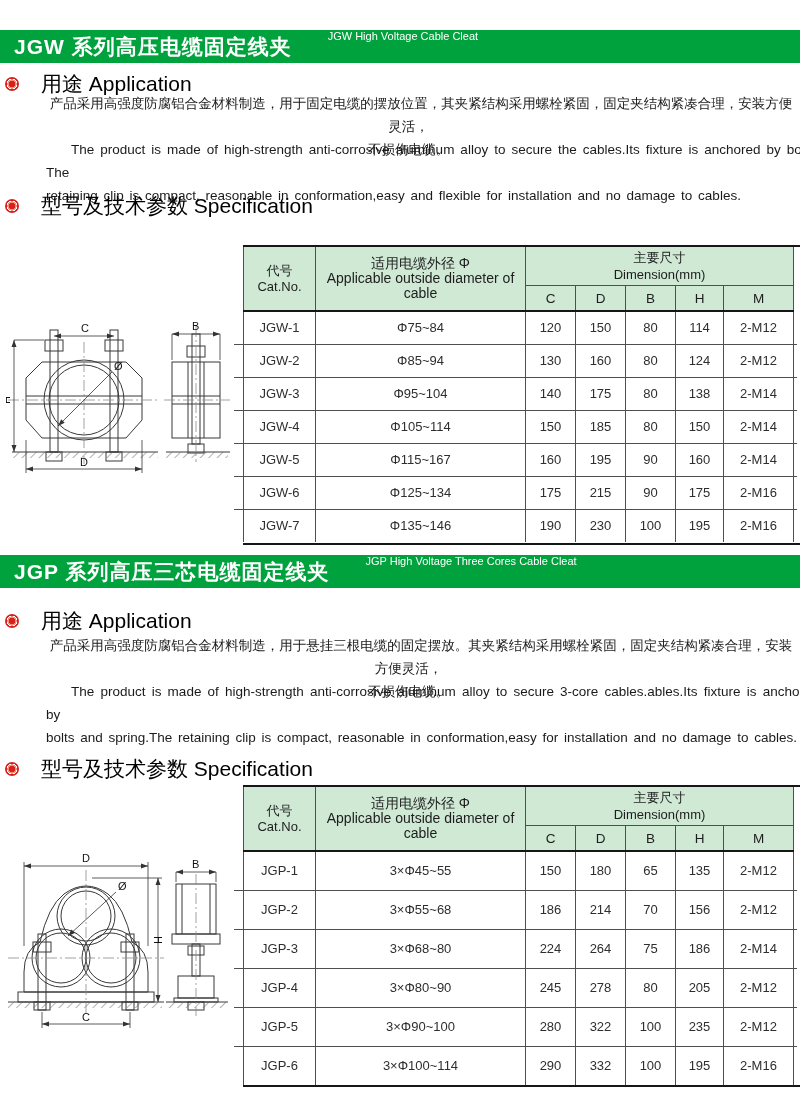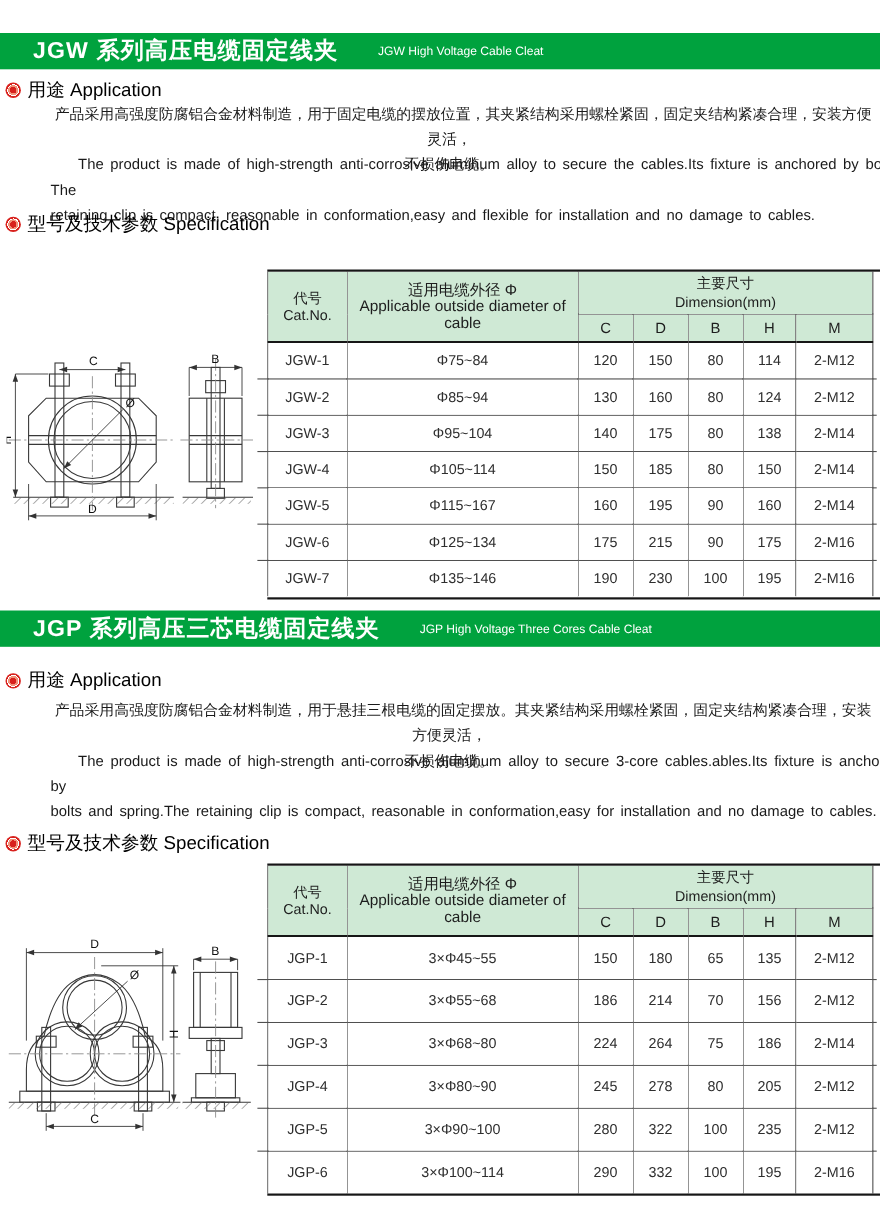--- a/index.html
+++ b/index.html
@@ -1,27 +1,27 @@
 <!DOCTYPE html>
 <html><head>
 <meta charset="utf-8">
 <style>
   html,body{margin:0;padding:0;background:#fff;}
   .page{position:relative;width:800px;height:1106px;background:#ffffff;overflow:hidden;
         font-family:"Liberation Sans",sans-serif;color:#151515;}
 
   
   .bar{position:absolute;left:0;width:800px;height:33px;background:#00a23e;color:#fff;
-       display:flex;align-items:center;padding-left:30px;box-sizing:border-box;}
+       display:flex;align-items:flex-start;padding-left:14px;box-sizing:border-box;}
   .bar .zh{font-size:21px;font-weight:bold;letter-spacing:1px;line-height:33px;}
   .bar .en{font-size:11px;margin-left:36px;}
 
   
-  .sec-head{position:absolute;left:5px;display:flex;align-items:center;gap:6px;
-            font-size:17px;color:#000;}
+  .sec-head{position:absolute;left:5px;display:flex;align-items:center;gap:22px;
+            font-size:21px;color:#000;}
   .bullet{width:14px;height:14px;border-radius:50%;flex:0 0 auto;
           background:radial-gradient(circle,#d8211d 0 3px,#f0927a 3px 4.6px,#ffffff 4.6px 5.4px,#d8211d 5.4px 7px);}
 
   
   .para{position:absolute;left:22px;width:773px;margin:0;font-size:13.5px;line-height:23px;
         color:#1a1a1a;white-space:pre-wrap;text-indent:25px;text-align:center;}
   .para.en{text-align:justify;word-spacing:2px;margin-left:24px;}
 
   
   .table-wrap{position:absolute;left:243px;width:557px;}

